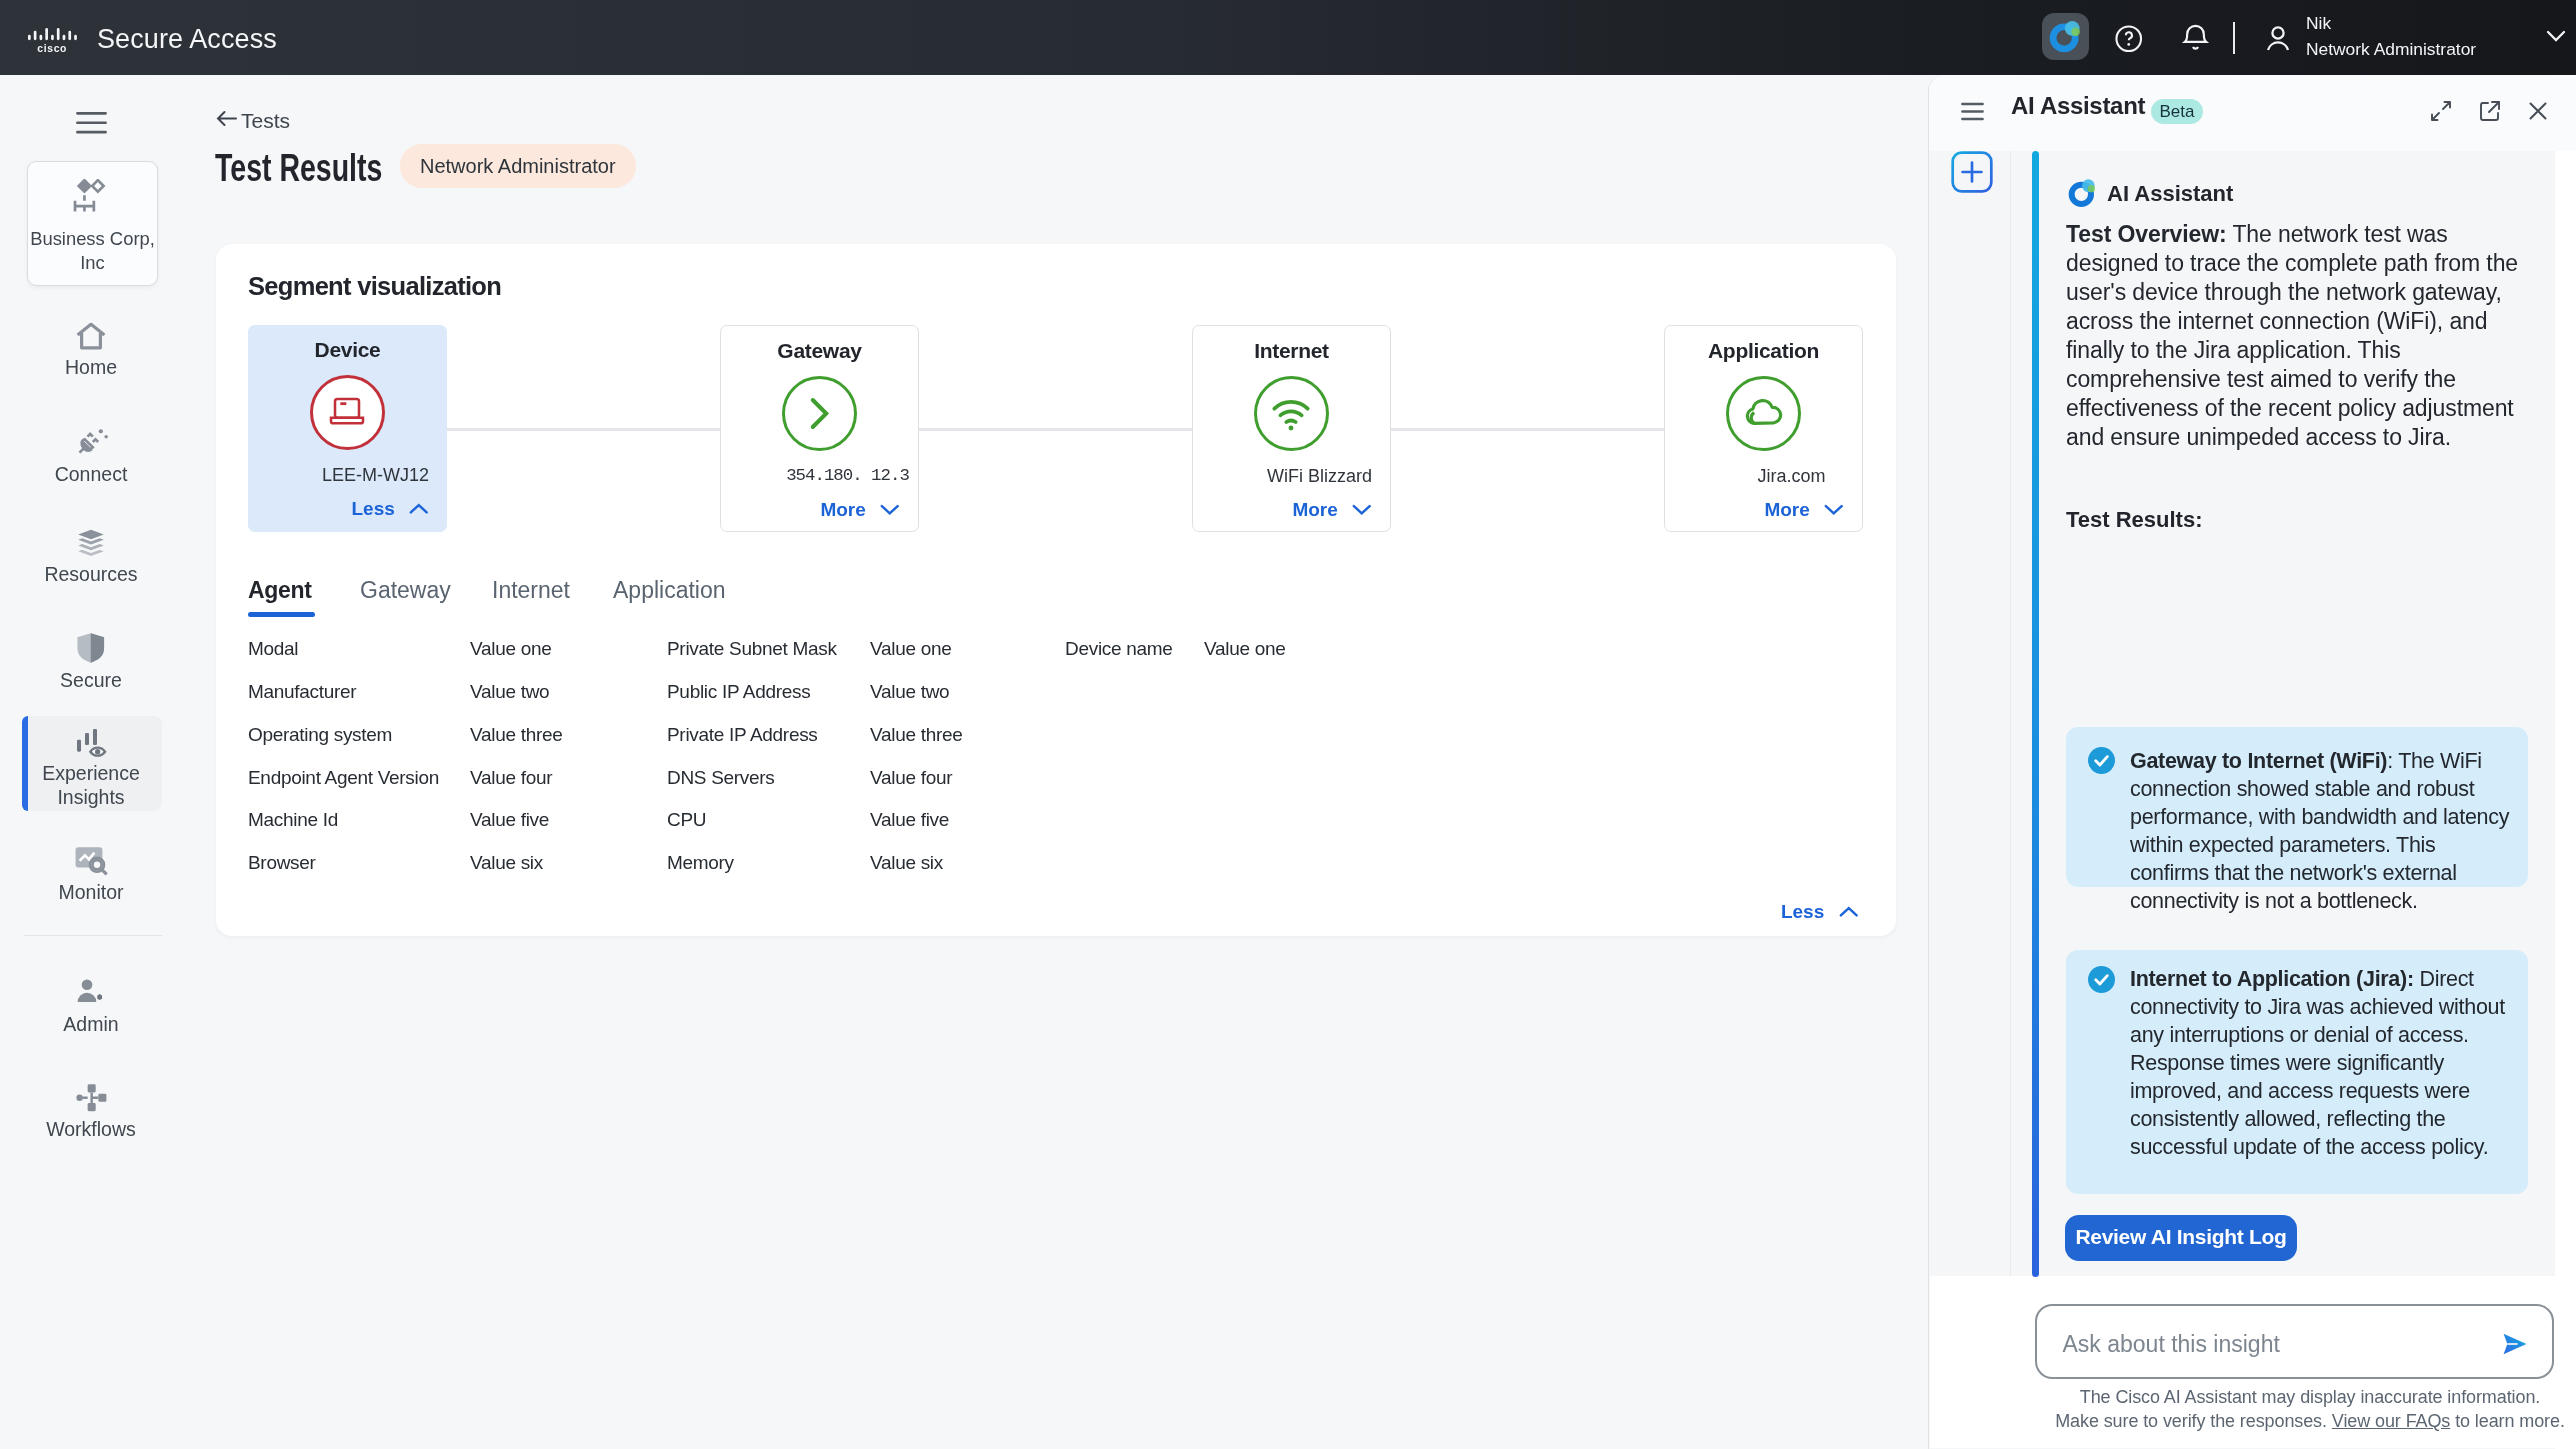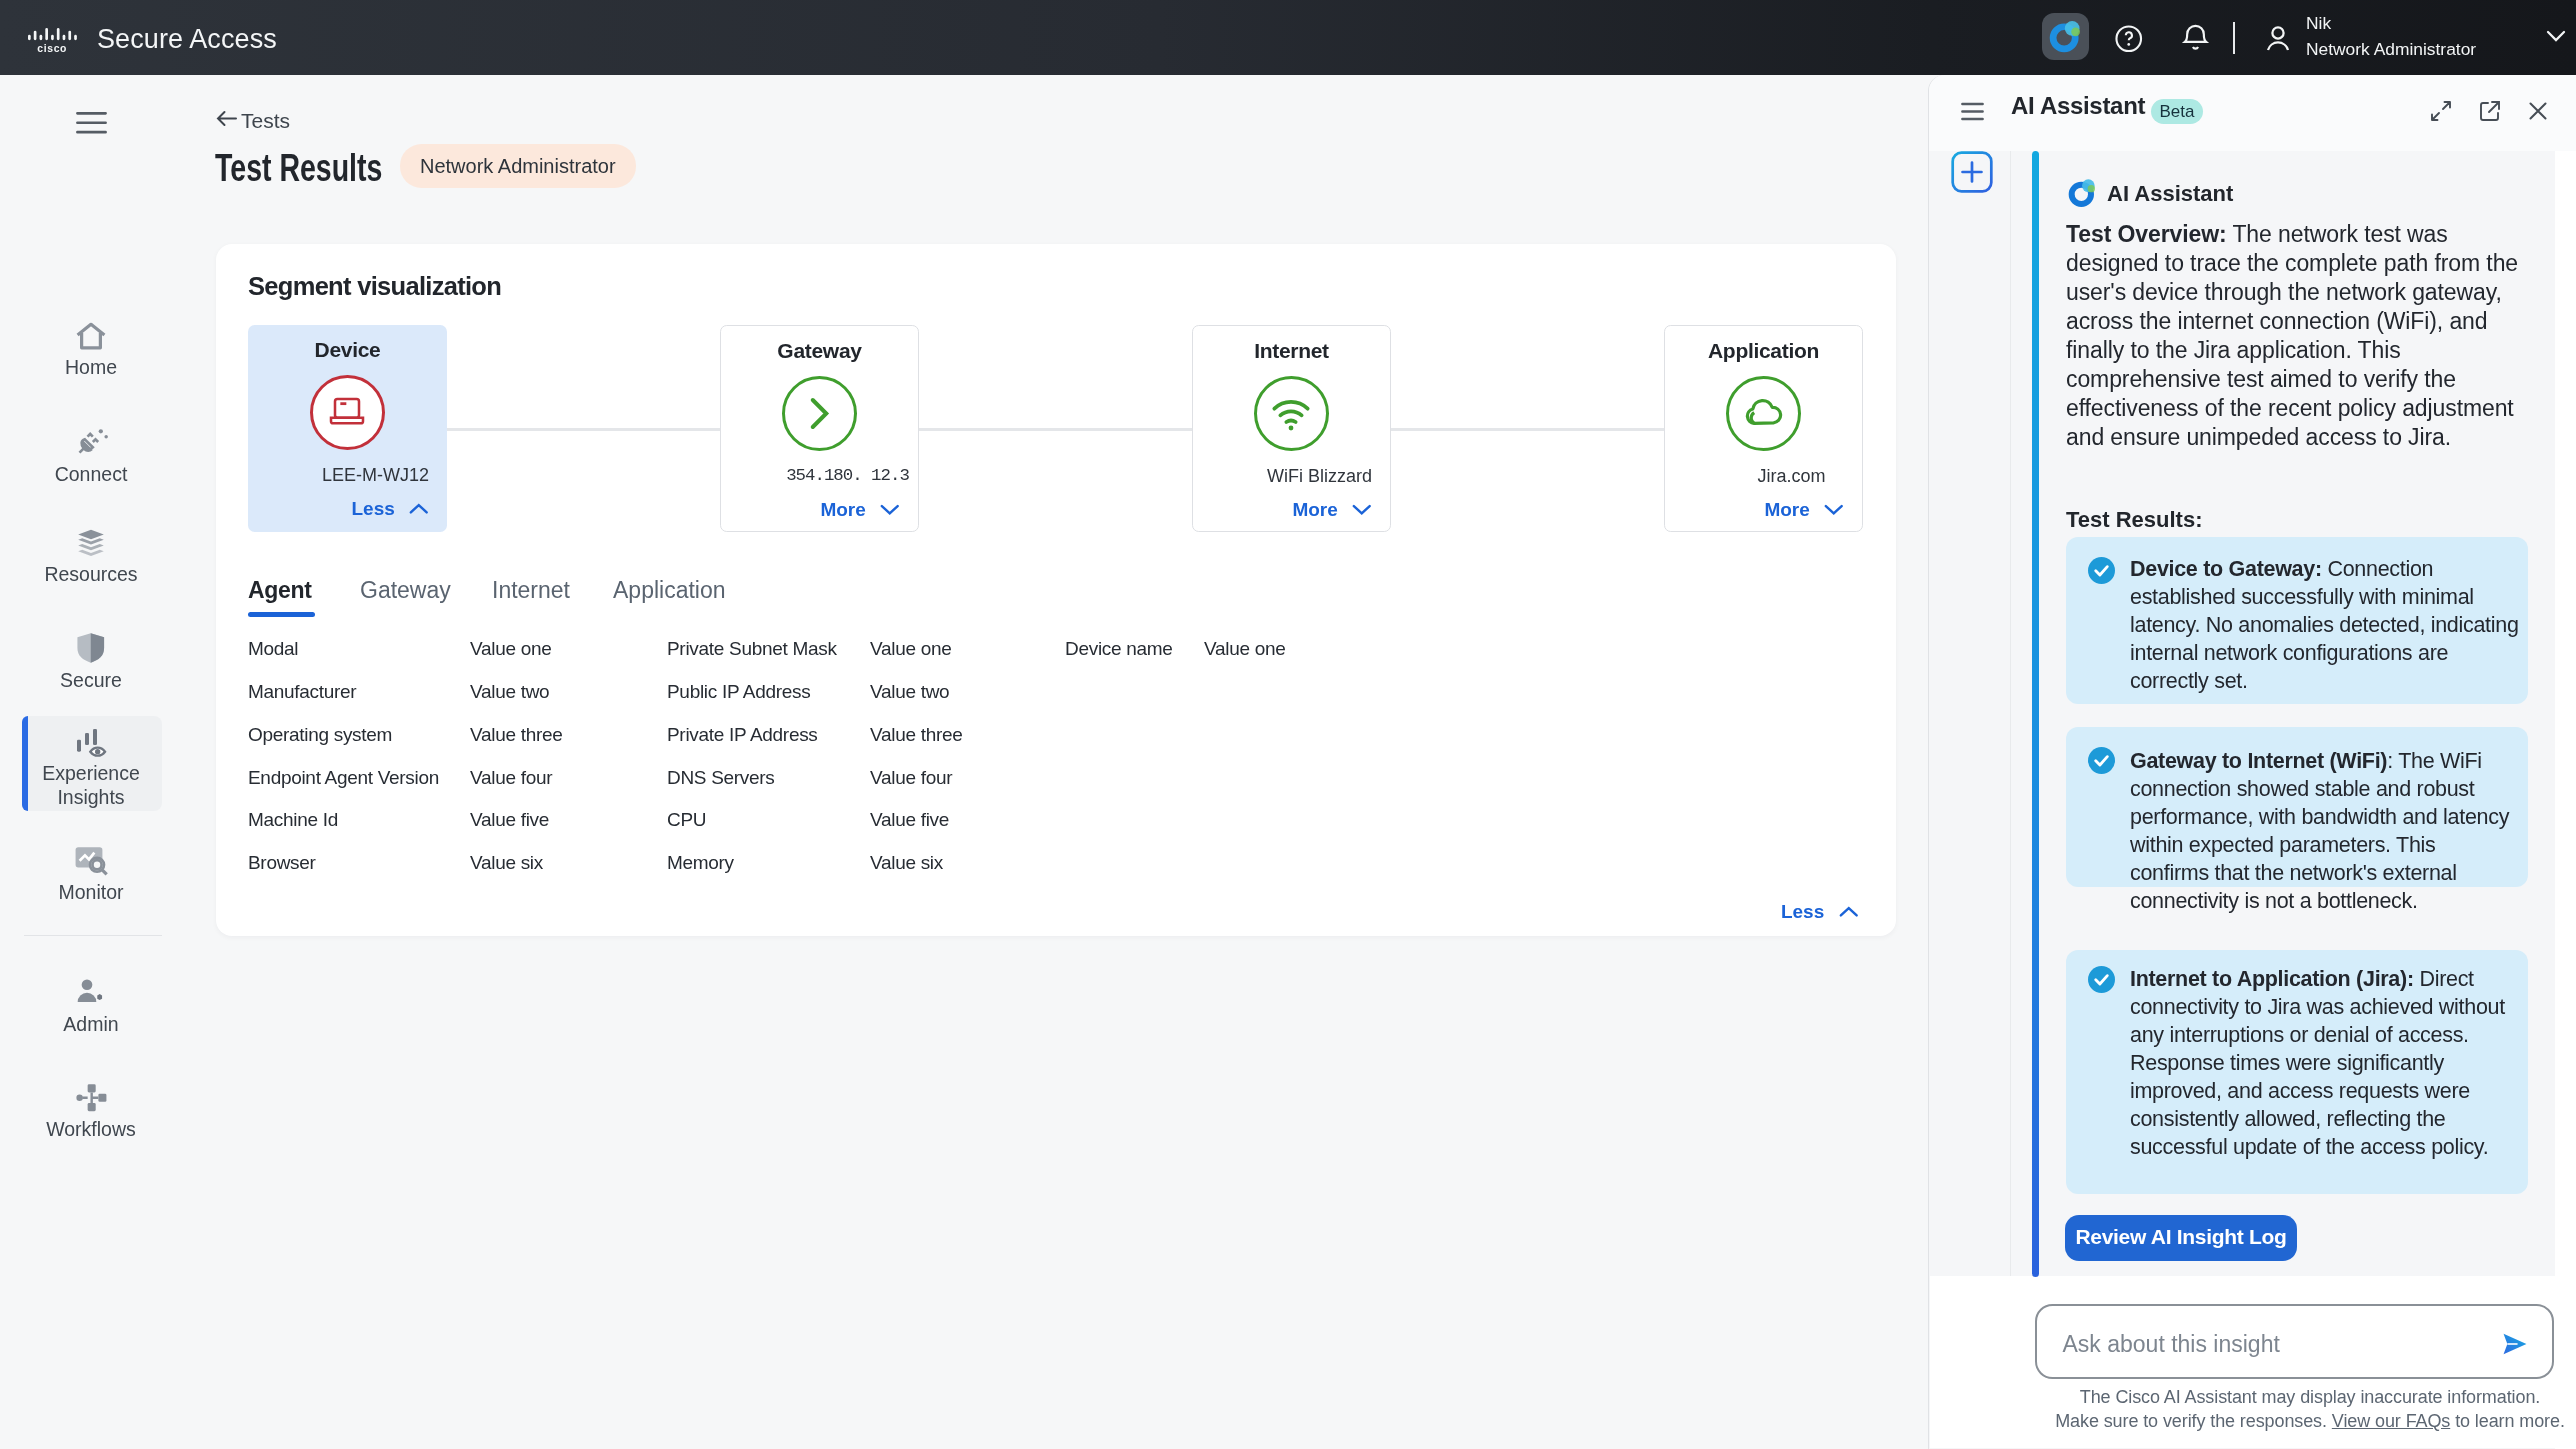--- a/index.html
+++ b/index.html
@@ -141,20 +141,29 @@
   <div id="hdr-role">Network Administrator</div>
   <svg class="hicon" id="hdr-chev" width="20" height="13.4" viewBox="0 0 30 20" fill="none" stroke="#f2f4f5" stroke-width="3.4" stroke-linecap="round">
     <path d="M3 3 L15 15 L27 3"></path>
   </svg>
 </div>
 
 <div id="sidebar">
   <svg style="position:absolute;left:76px;top:35px" width="31" height="25.5" viewBox="0 0 46 38" stroke="#555c64" stroke-width="4" stroke-linecap="round">
     <path d="M2 5 H44 M2 19 H44 M2 33 H44"></path>
   </svg>
+  <div id="bizcard">
+    <svg style="margin-top:17.4px" width="43" height="38" viewBox="0 0 64 56" fill="none" stroke="#848b94" stroke-width="4">
+      <rect x="12" y="2" width="16" height="16" transform="rotate(45 20 10)" fill="#848b94" stroke="none"></rect>
+      <rect x="34" y="4" width="12" height="12" transform="rotate(45 40 10)"></rect>
+      <path d="M20 24 V32 M6 40 H34 M6 32 V40 M34 32 V40" stroke-width="4"></path>
+      <path d="M6 40 V48 M20 40 V48 M34 40 V48"></path>
+    </svg>
+    <div style="margin-top:4px">Business Corp,<br>Inc</div>
+  </div>
 
   <div class="snav" style="top:246px">
     <svg width="34" height="29.5" viewBox="0 0 24 22" fill="none" stroke="#8a919a" stroke-width="2.4" stroke-linejoin="round">
         <path d="M2 10.5 L12 2.5 L22 10.5"></path>
         <path d="M5 9 V20 h14 V9"></path>
       </svg>
     Home
   </div>
   <div class="snav" style="top:351px">
     <svg width="35" height="32" viewBox="0 0 26 24" fill="#868d96">
@@ -376,27 +385,20 @@
 
   <svg id="ailogo" width="32" height="32" viewBox="0 0 48 48">
     <circle cx="21.5" cy="26" r="14.5" fill="none" stroke="#1478d8" stroke-width="9"></circle>
     <circle cx="32" cy="13" r="9.5" fill="#45bce8" opacity="0.92"></circle>
     <circle cx="36.5" cy="17.5" r="5.5" fill="#7cc954" opacity="0.8"></circle>
   </svg>
   <div id="ailabel">AI Assistant</div>
   <div id="para1"><b>Test Overview:</b> The network test was<br>designed to trace the complete path from the<br>user's device through the network gateway,<br>across the internet connection (WiFi), and<br>finally to the Jira application. This<br>comprehensive test aimed to verify the<br>effectiveness of the recent policy adjustment<br>and ensure unimpeded access to Jira.</div>
   <div id="tr-head">Test Results:</div>
 
-  <div class="bluebox" id="bb1">
-    <svg class="bb-check" style="top:19.5px" width="27" height="27" viewBox="0 0 42 42">
-        <circle cx="21" cy="21" r="21" fill="#1d9ad8"></circle>
-        <path d="M12 21.5 L18.5 28 L30 15" stroke="#fff" stroke-width="4.4" fill="none" stroke-linecap="round" stroke-linejoin="round"></path>
-      </svg>
-    <div class="bb-text" style="top:18px"><b>Device to Gateway:</b> Connection<br>established successfully with minimal<br>latency. No anomalies detected, indicating<br>internal network configurations are<br>correctly set.</div>
-  </div>
   <div class="bluebox" id="bb2">
     <svg class="bb-check" style="top:20px" width="27" height="27" viewBox="0 0 42 42">
         <circle cx="21" cy="21" r="21" fill="#1d9ad8"></circle>
         <path d="M12 21.5 L18.5 28 L30 15" stroke="#fff" stroke-width="4.4" fill="none" stroke-linecap="round" stroke-linejoin="round"></path>
       </svg>
     <div class="bb-text" style="top:19.5px"><b>Gateway to Internet (WiFi)</b>: The WiFi<br>connection showed stable and robust<br>performance, with bandwidth and latency<br>within expected parameters. This<br>confirms that the network's external<br>connectivity is not a bottleneck.</div>
   </div>
   <div class="bluebox" id="bb3">
     <svg class="bb-check" style="top:16px" width="27" height="27" viewBox="0 0 42 42">
         <circle cx="21" cy="21" r="21" fill="#1d9ad8"></circle>

